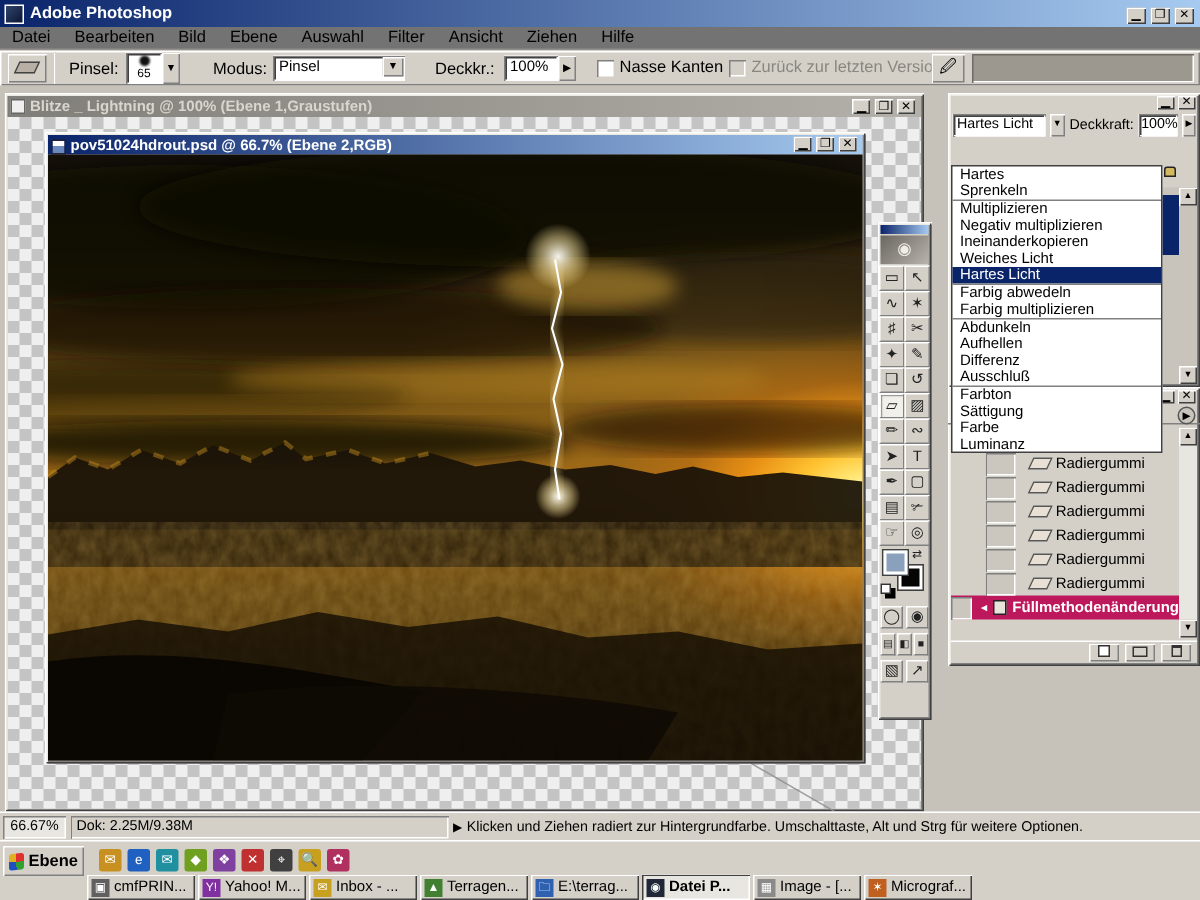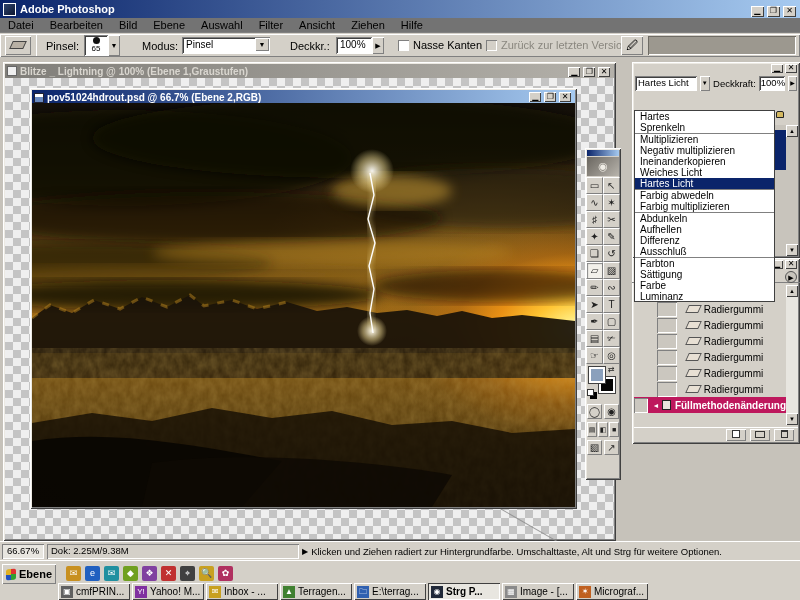--- a/index.html
+++ b/index.html
@@ -376,21 +376,21 @@
     <div class="tb-button" style="width:72px;">
         <div class="mini-ico" style="background-color: rgb(64, 128, 48);">▲</div>
         <span>Terragen...</span>
       </div>
     <div class="tb-button" style="width:72px;">
         <div class="mini-ico" style="background-color: rgb(48, 96, 176);">🗀</div>
         <span>E:\terrag...</span>
       </div>
     <div class="tb-button active" style="width:72px;">
         <div class="mini-ico" style="background-color: rgb(32, 40, 56);">◉</div>
-        <span>Strg P...</span>
+        <span>Datei P...</span>
       </div>
     <div class="tb-button" style="width:72px;">
         <div class="mini-ico" style="background-color: rgb(138, 138, 138);">▦</div>
         <span>Image - [...</span>
       </div>
     <div class="tb-button" style="width:72px;">
         <div class="mini-ico" style="background-color: rgb(192, 96, 32);">✶</div>
         <span>Micrograf...</span>
       </div>
   </div>

